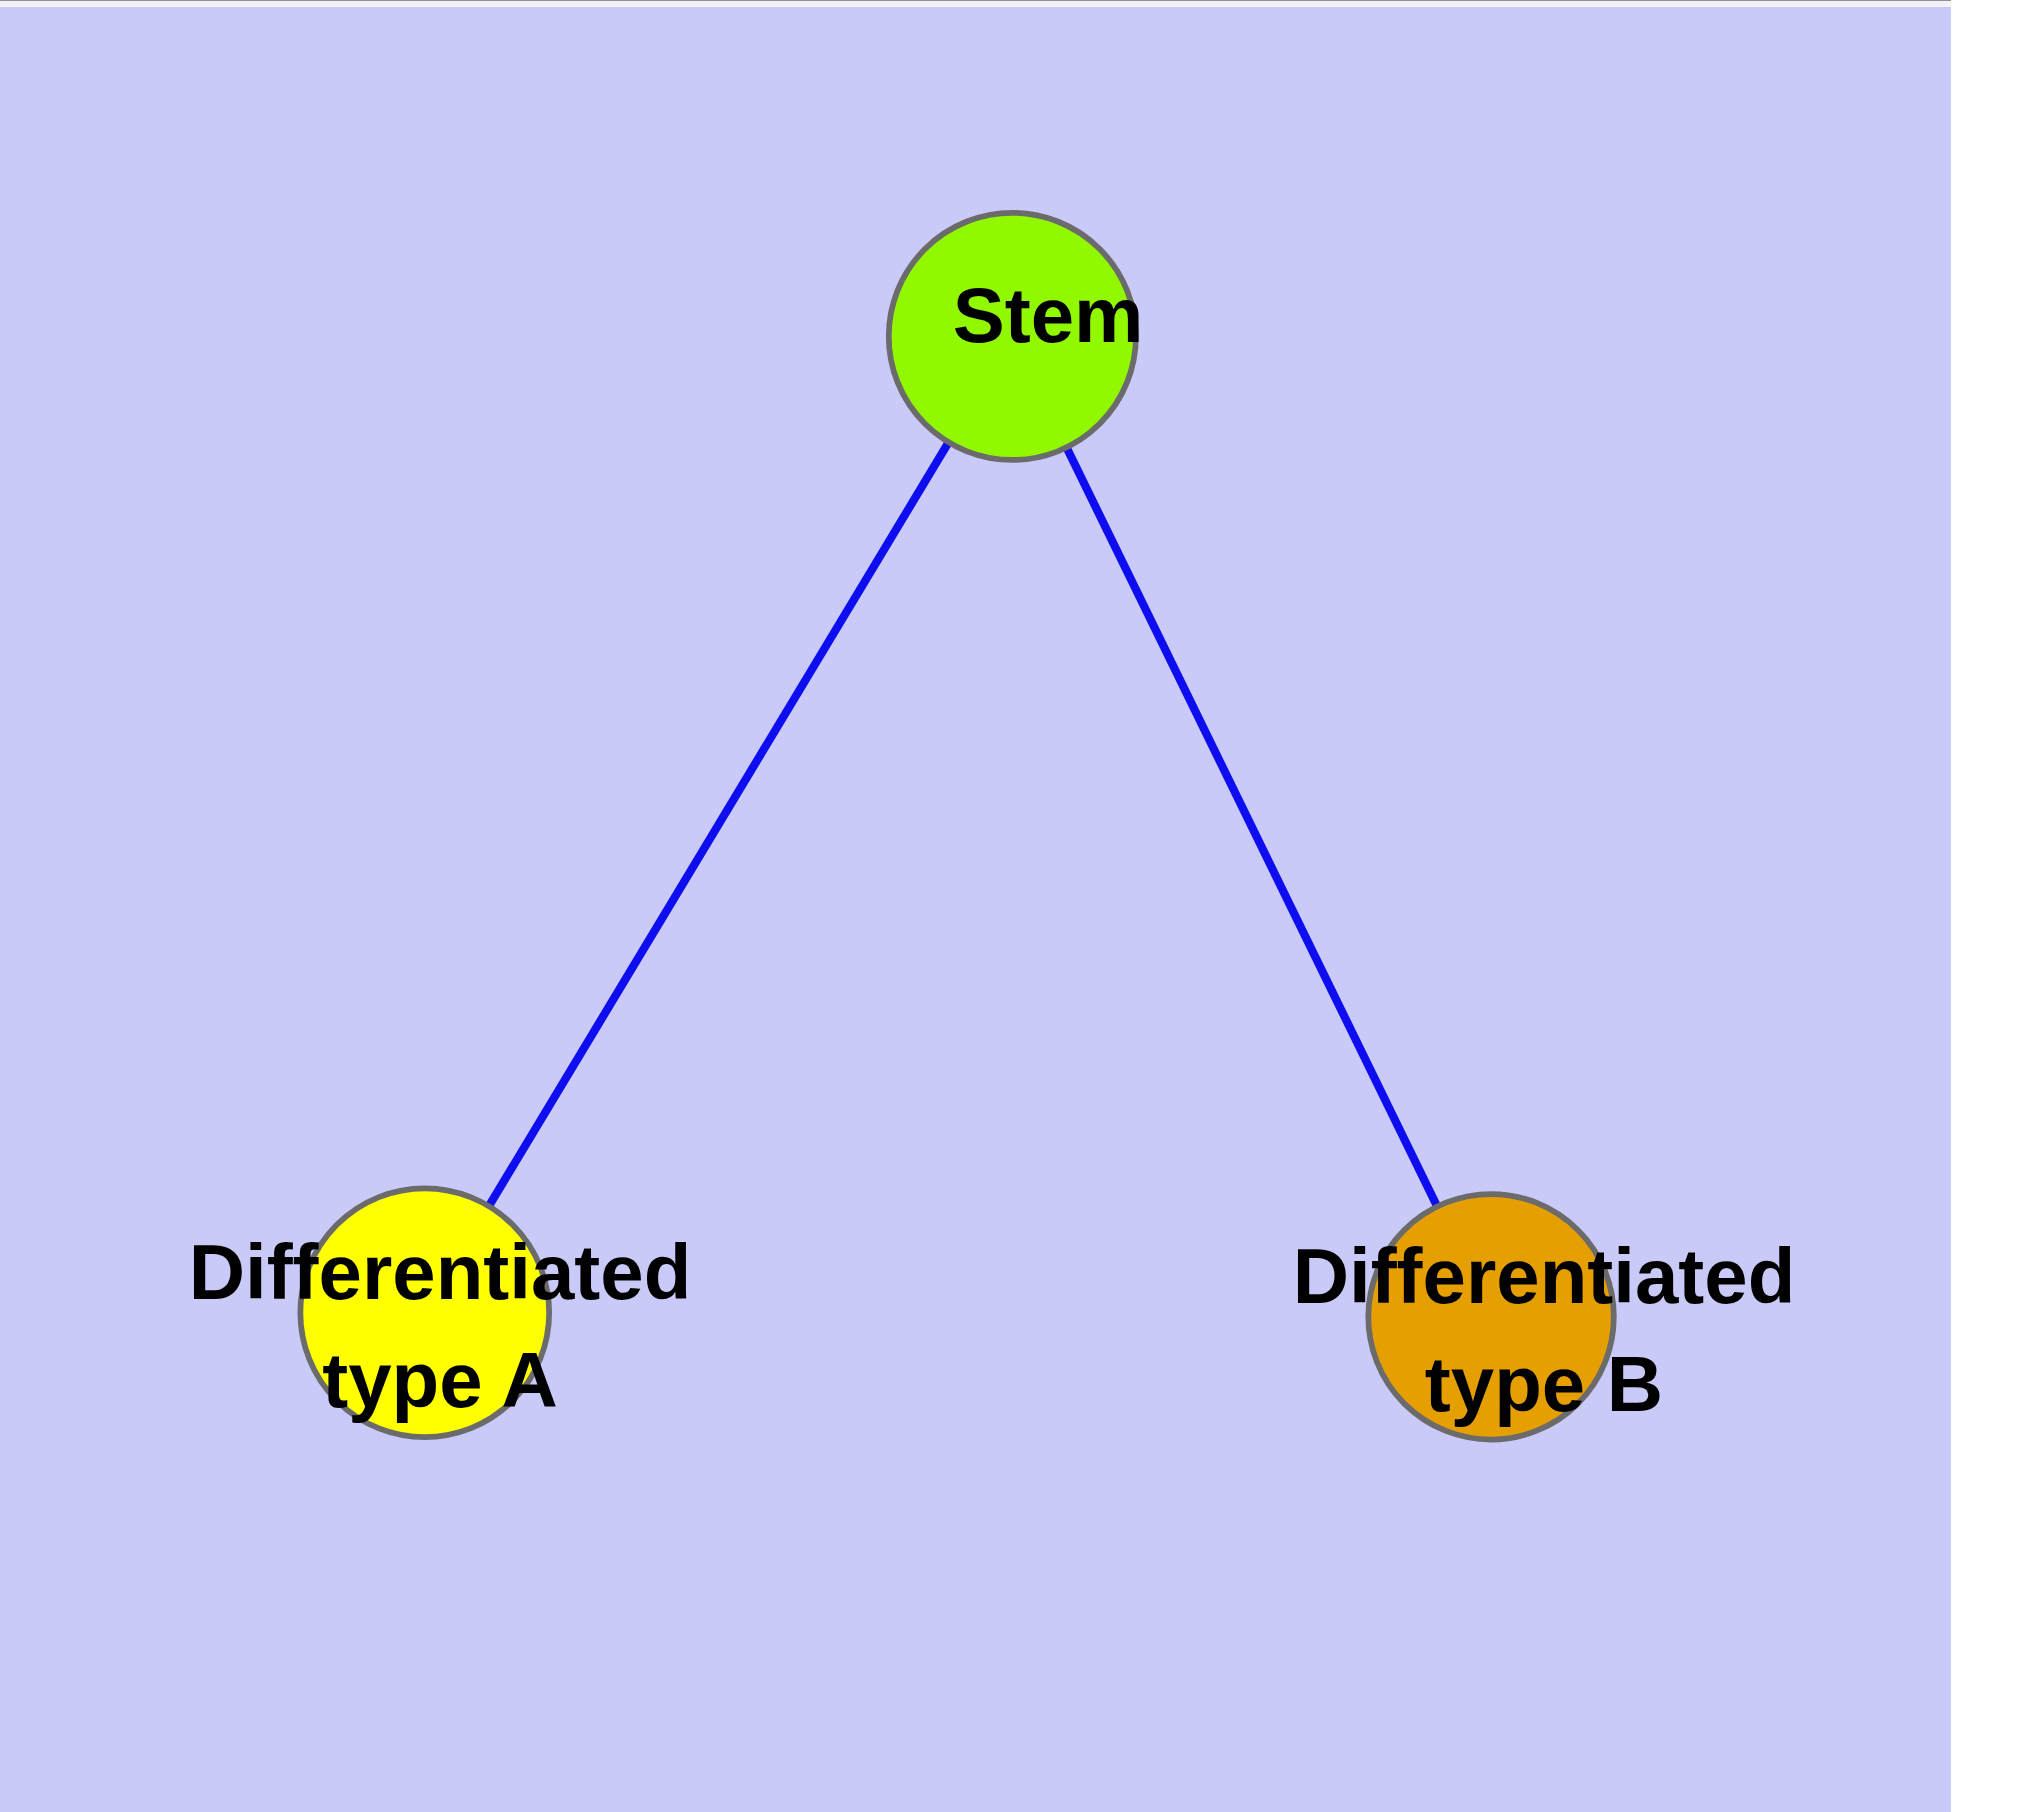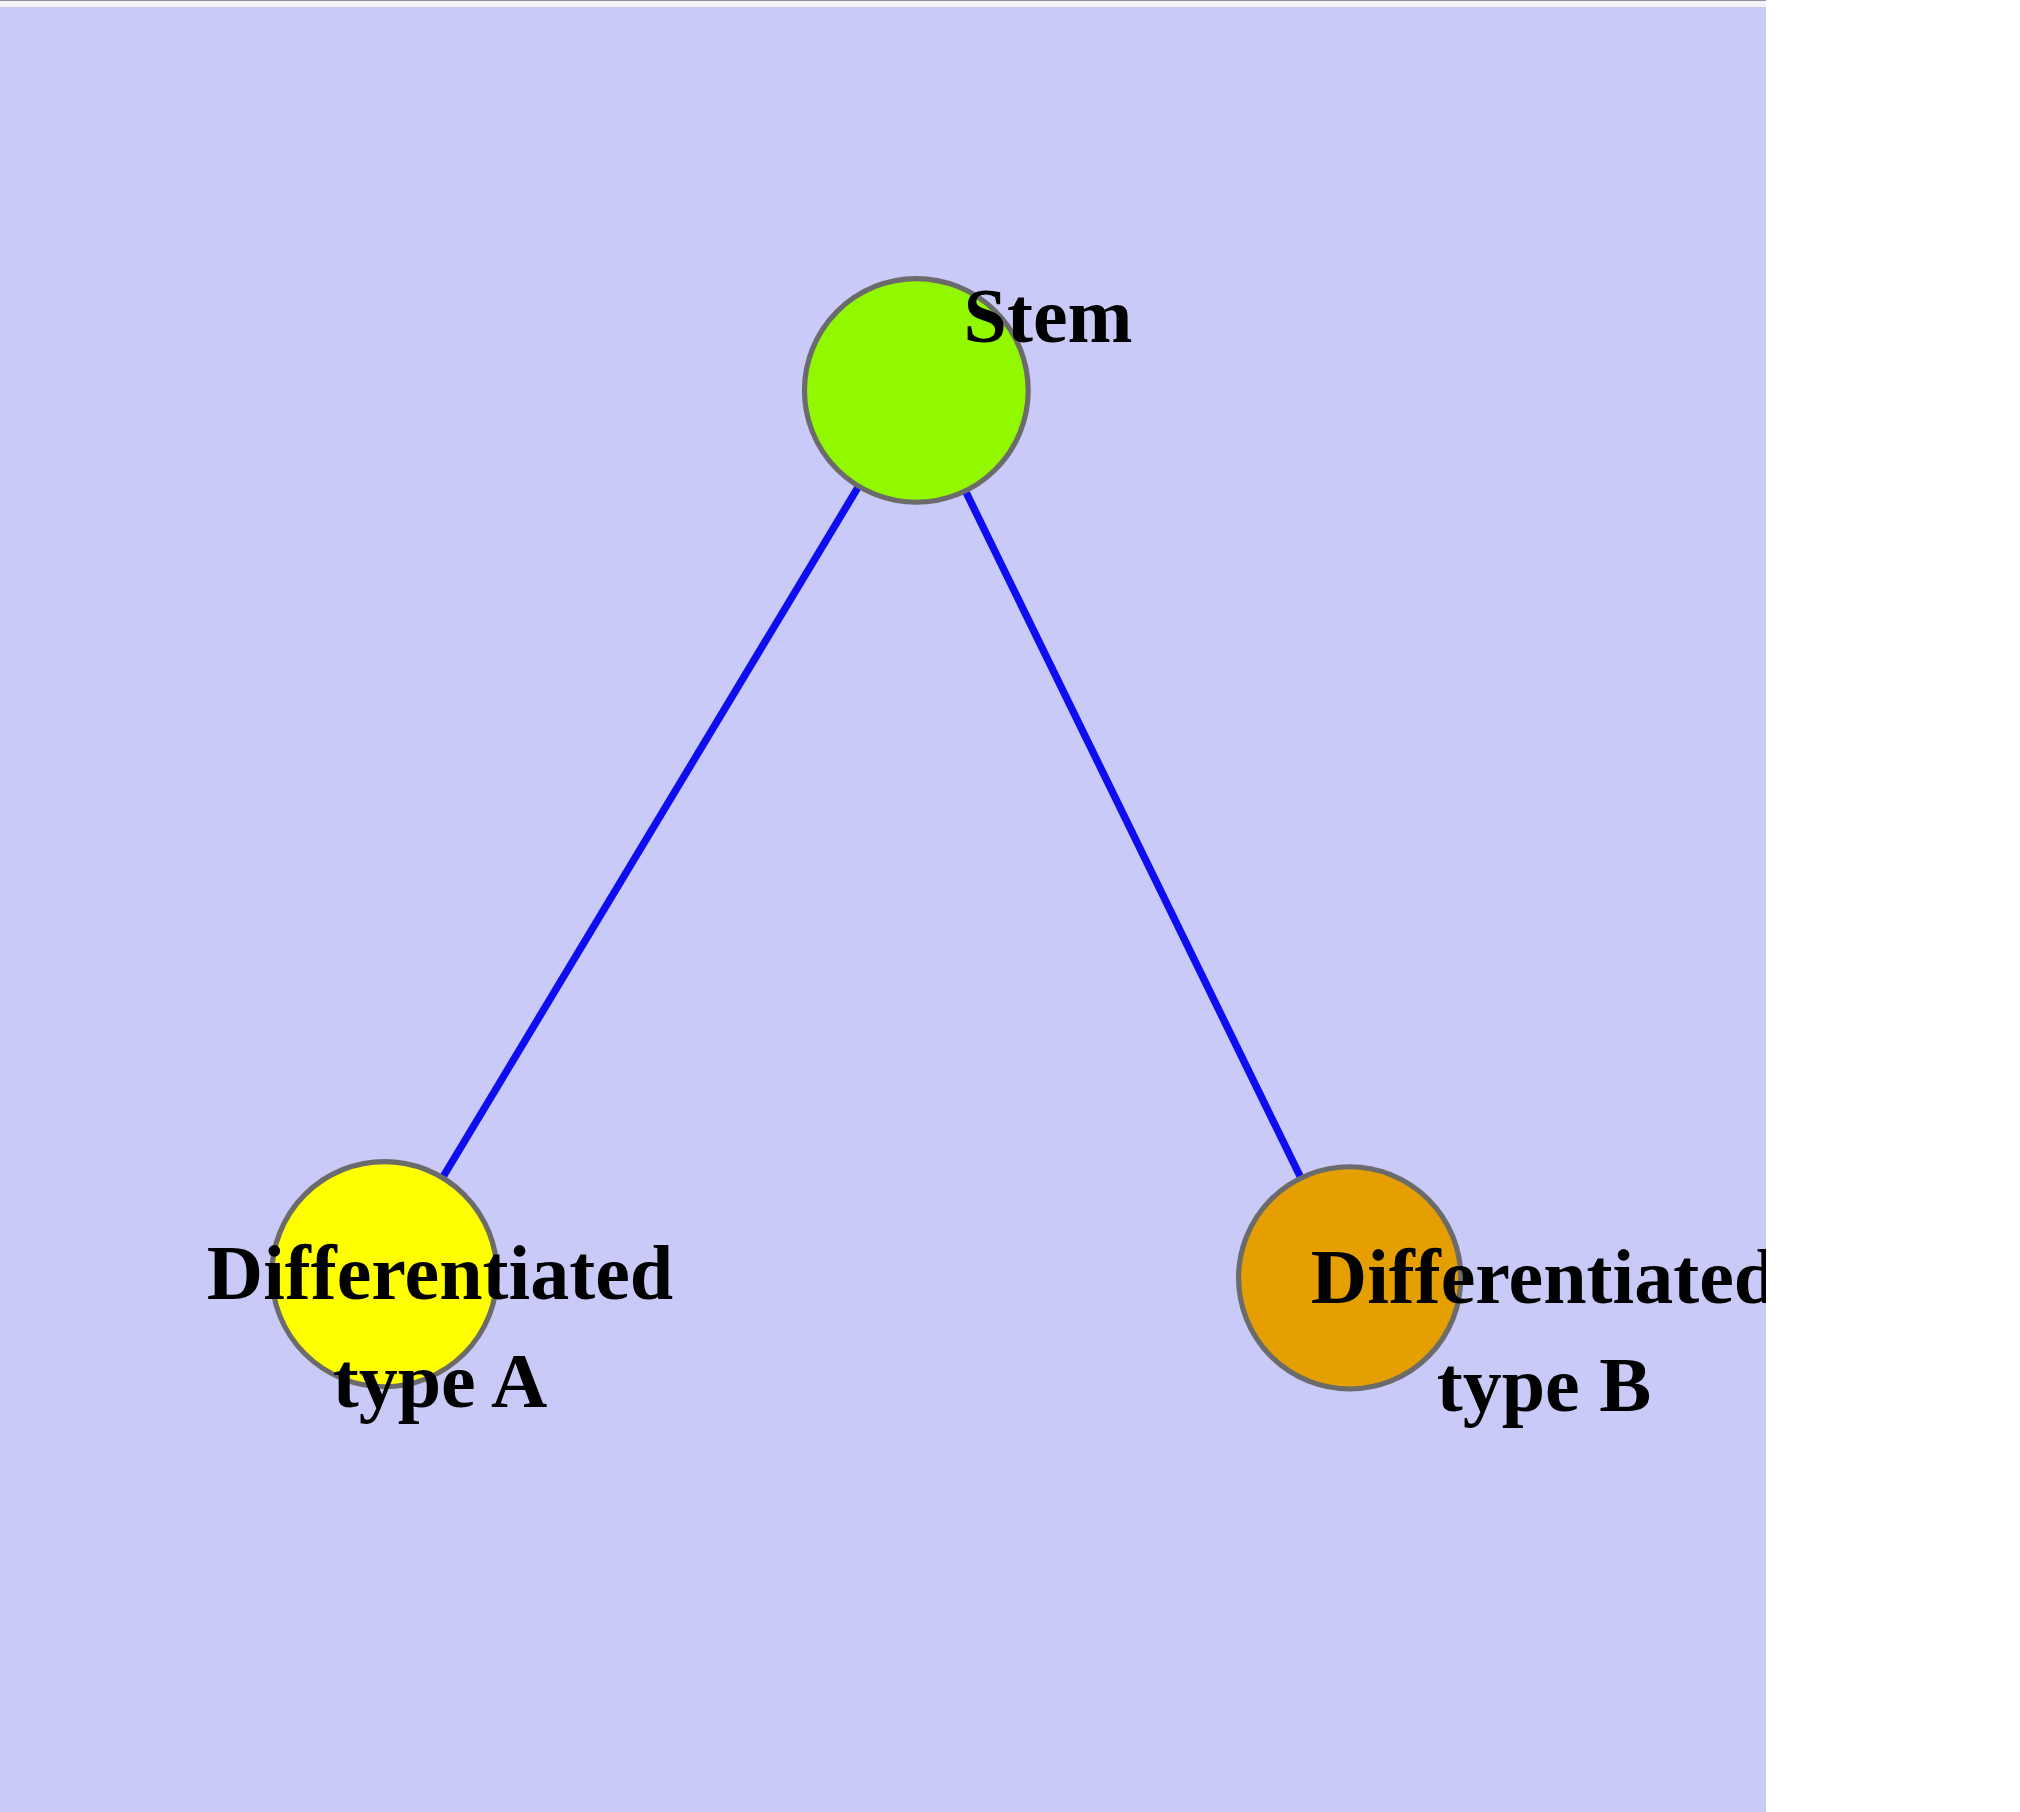--- a/index.html
+++ b/index.html
@@ -2,24 +2,24 @@
 <html style="font-size:13.6px"><head>
 <meta charset="utf-8">
 <style>
   html, body {
     margin: 0;
     padding: 0;
     background: #ffffff;
   }
   .stage {
     position: relative;
-    width: 1766px;
+    width: 1951px;
     height: 1812px;
     overflow: hidden;
-    font-family: Liberation Serif, serif;
+    font-family: Liberation Sans, sans-serif;
   }
   .window-edge {
     position: absolute;
     top: 0; left: 0; right: 0;
     height: 6px;
     background: #f3f3f7;
     border-top: 1.7px solid #90909a;
     z-index: 3;
   }
   svg.graph {

